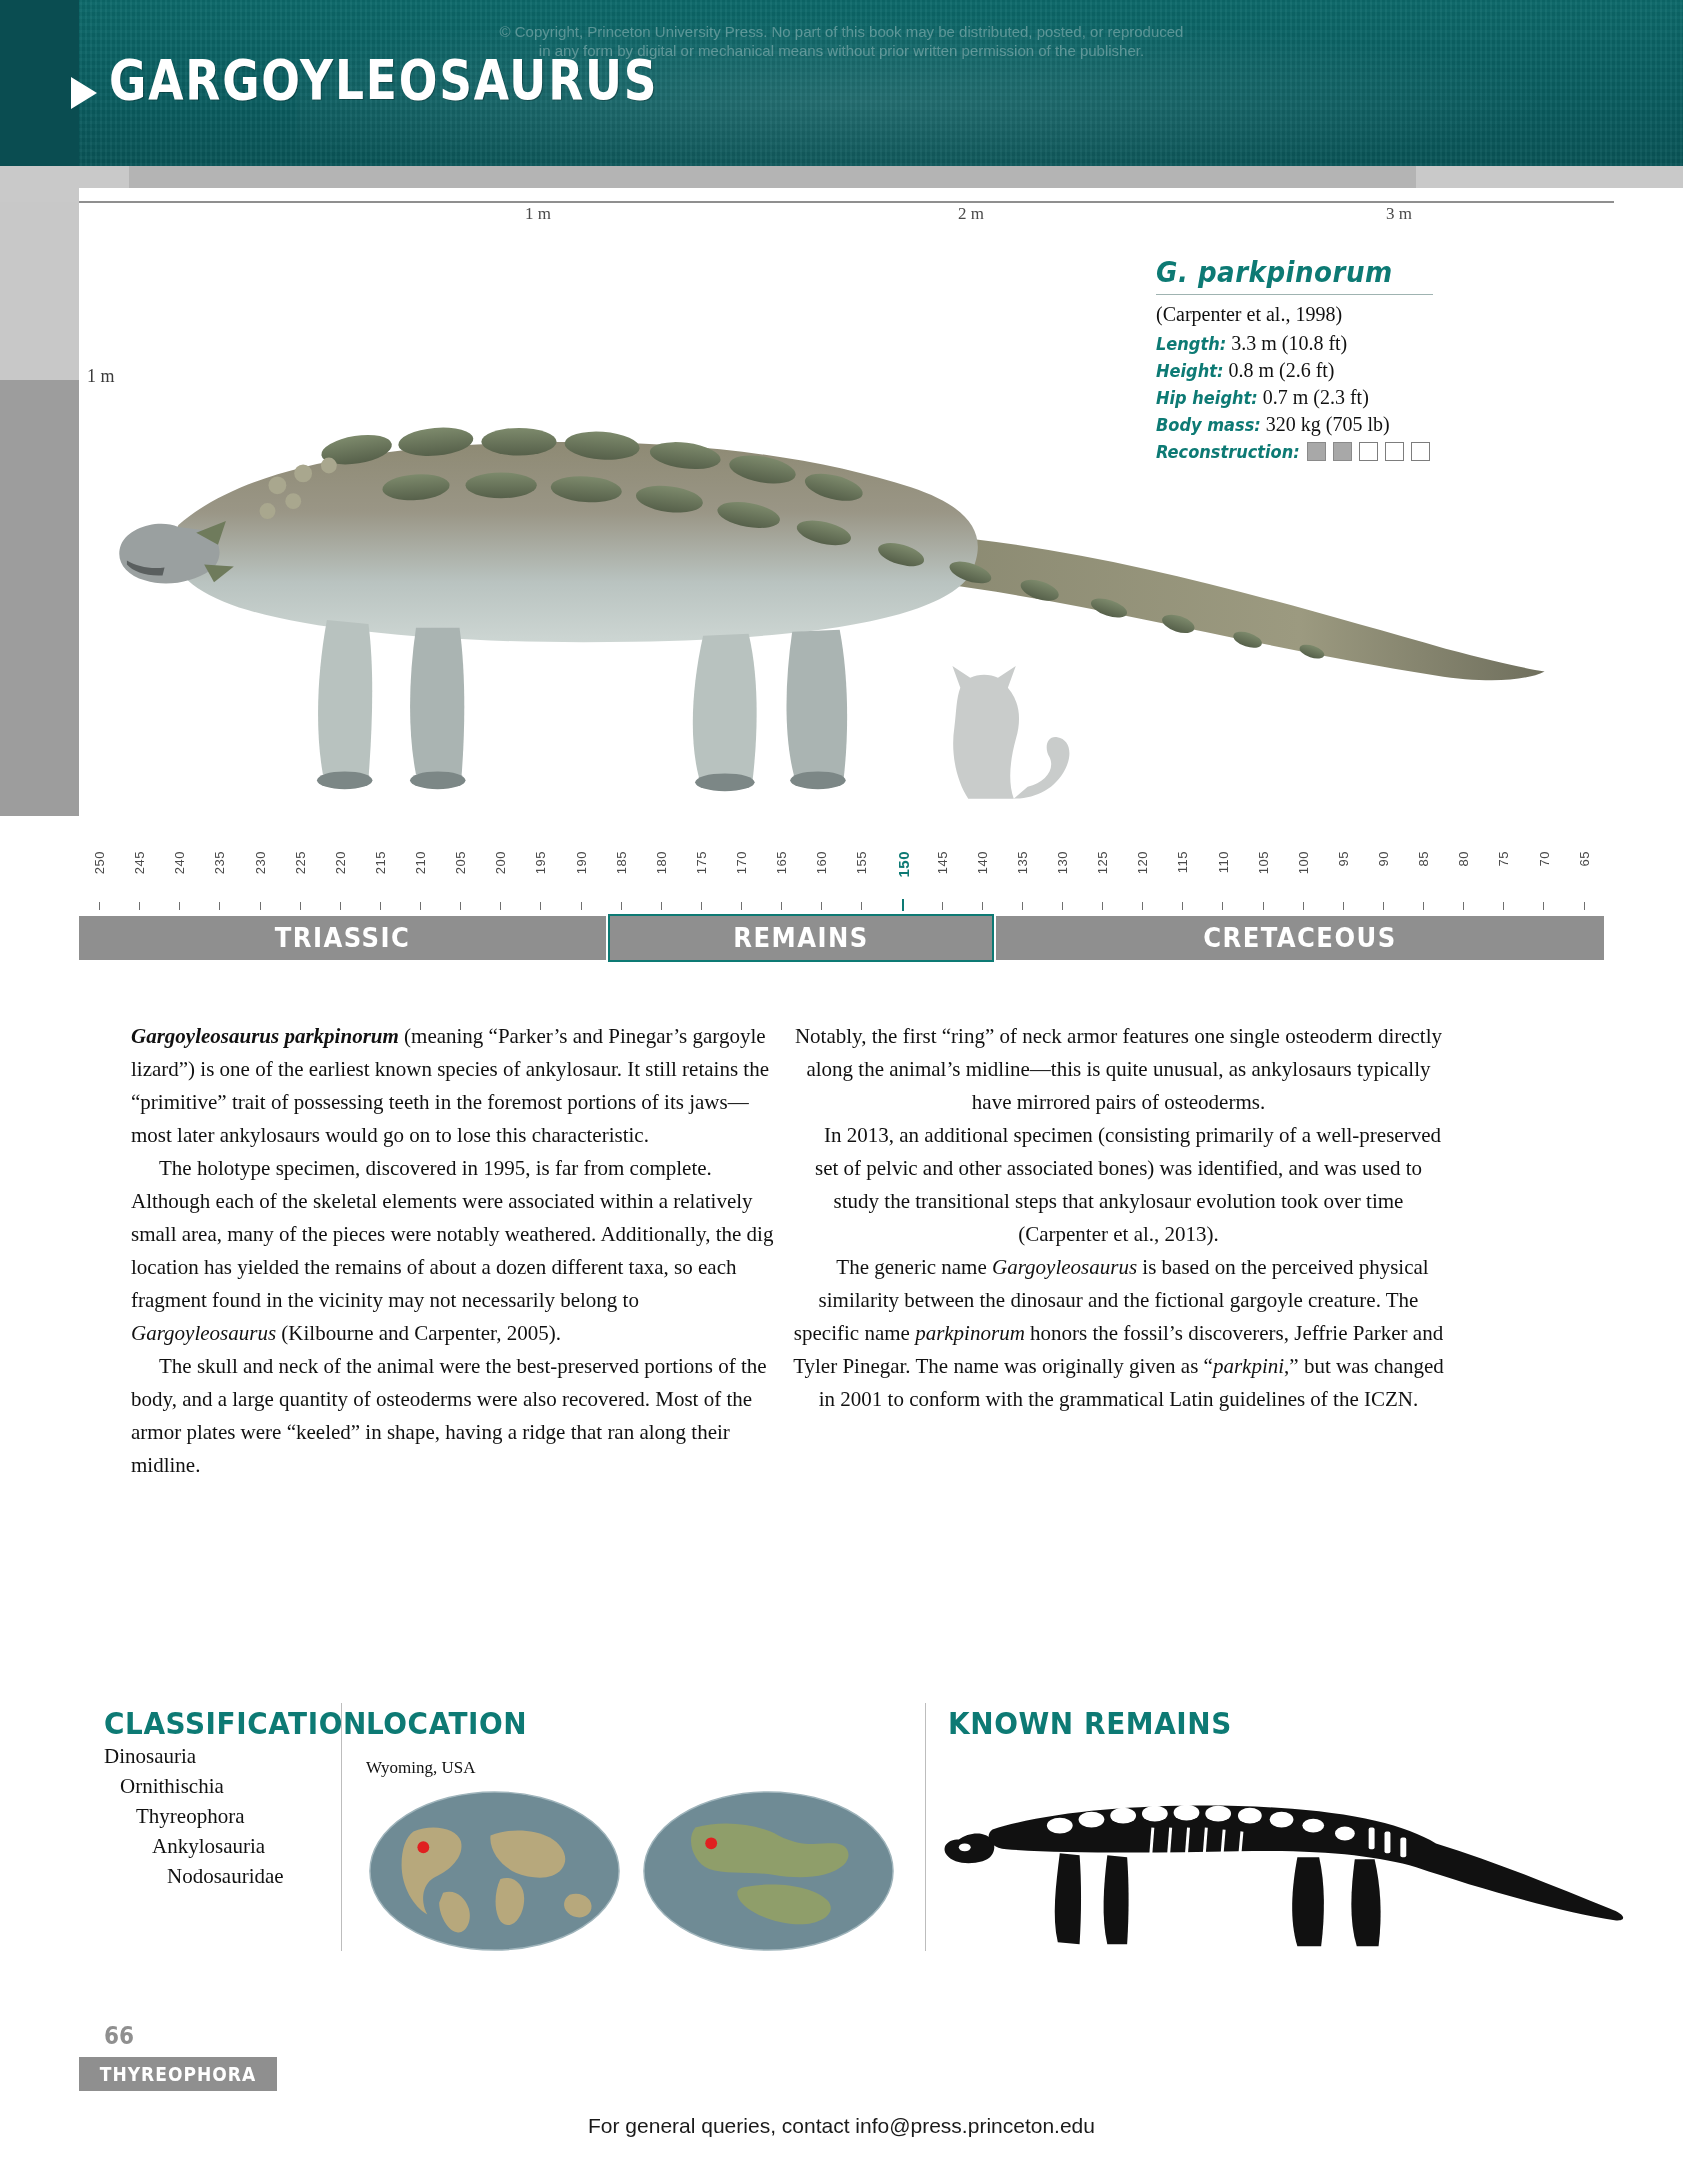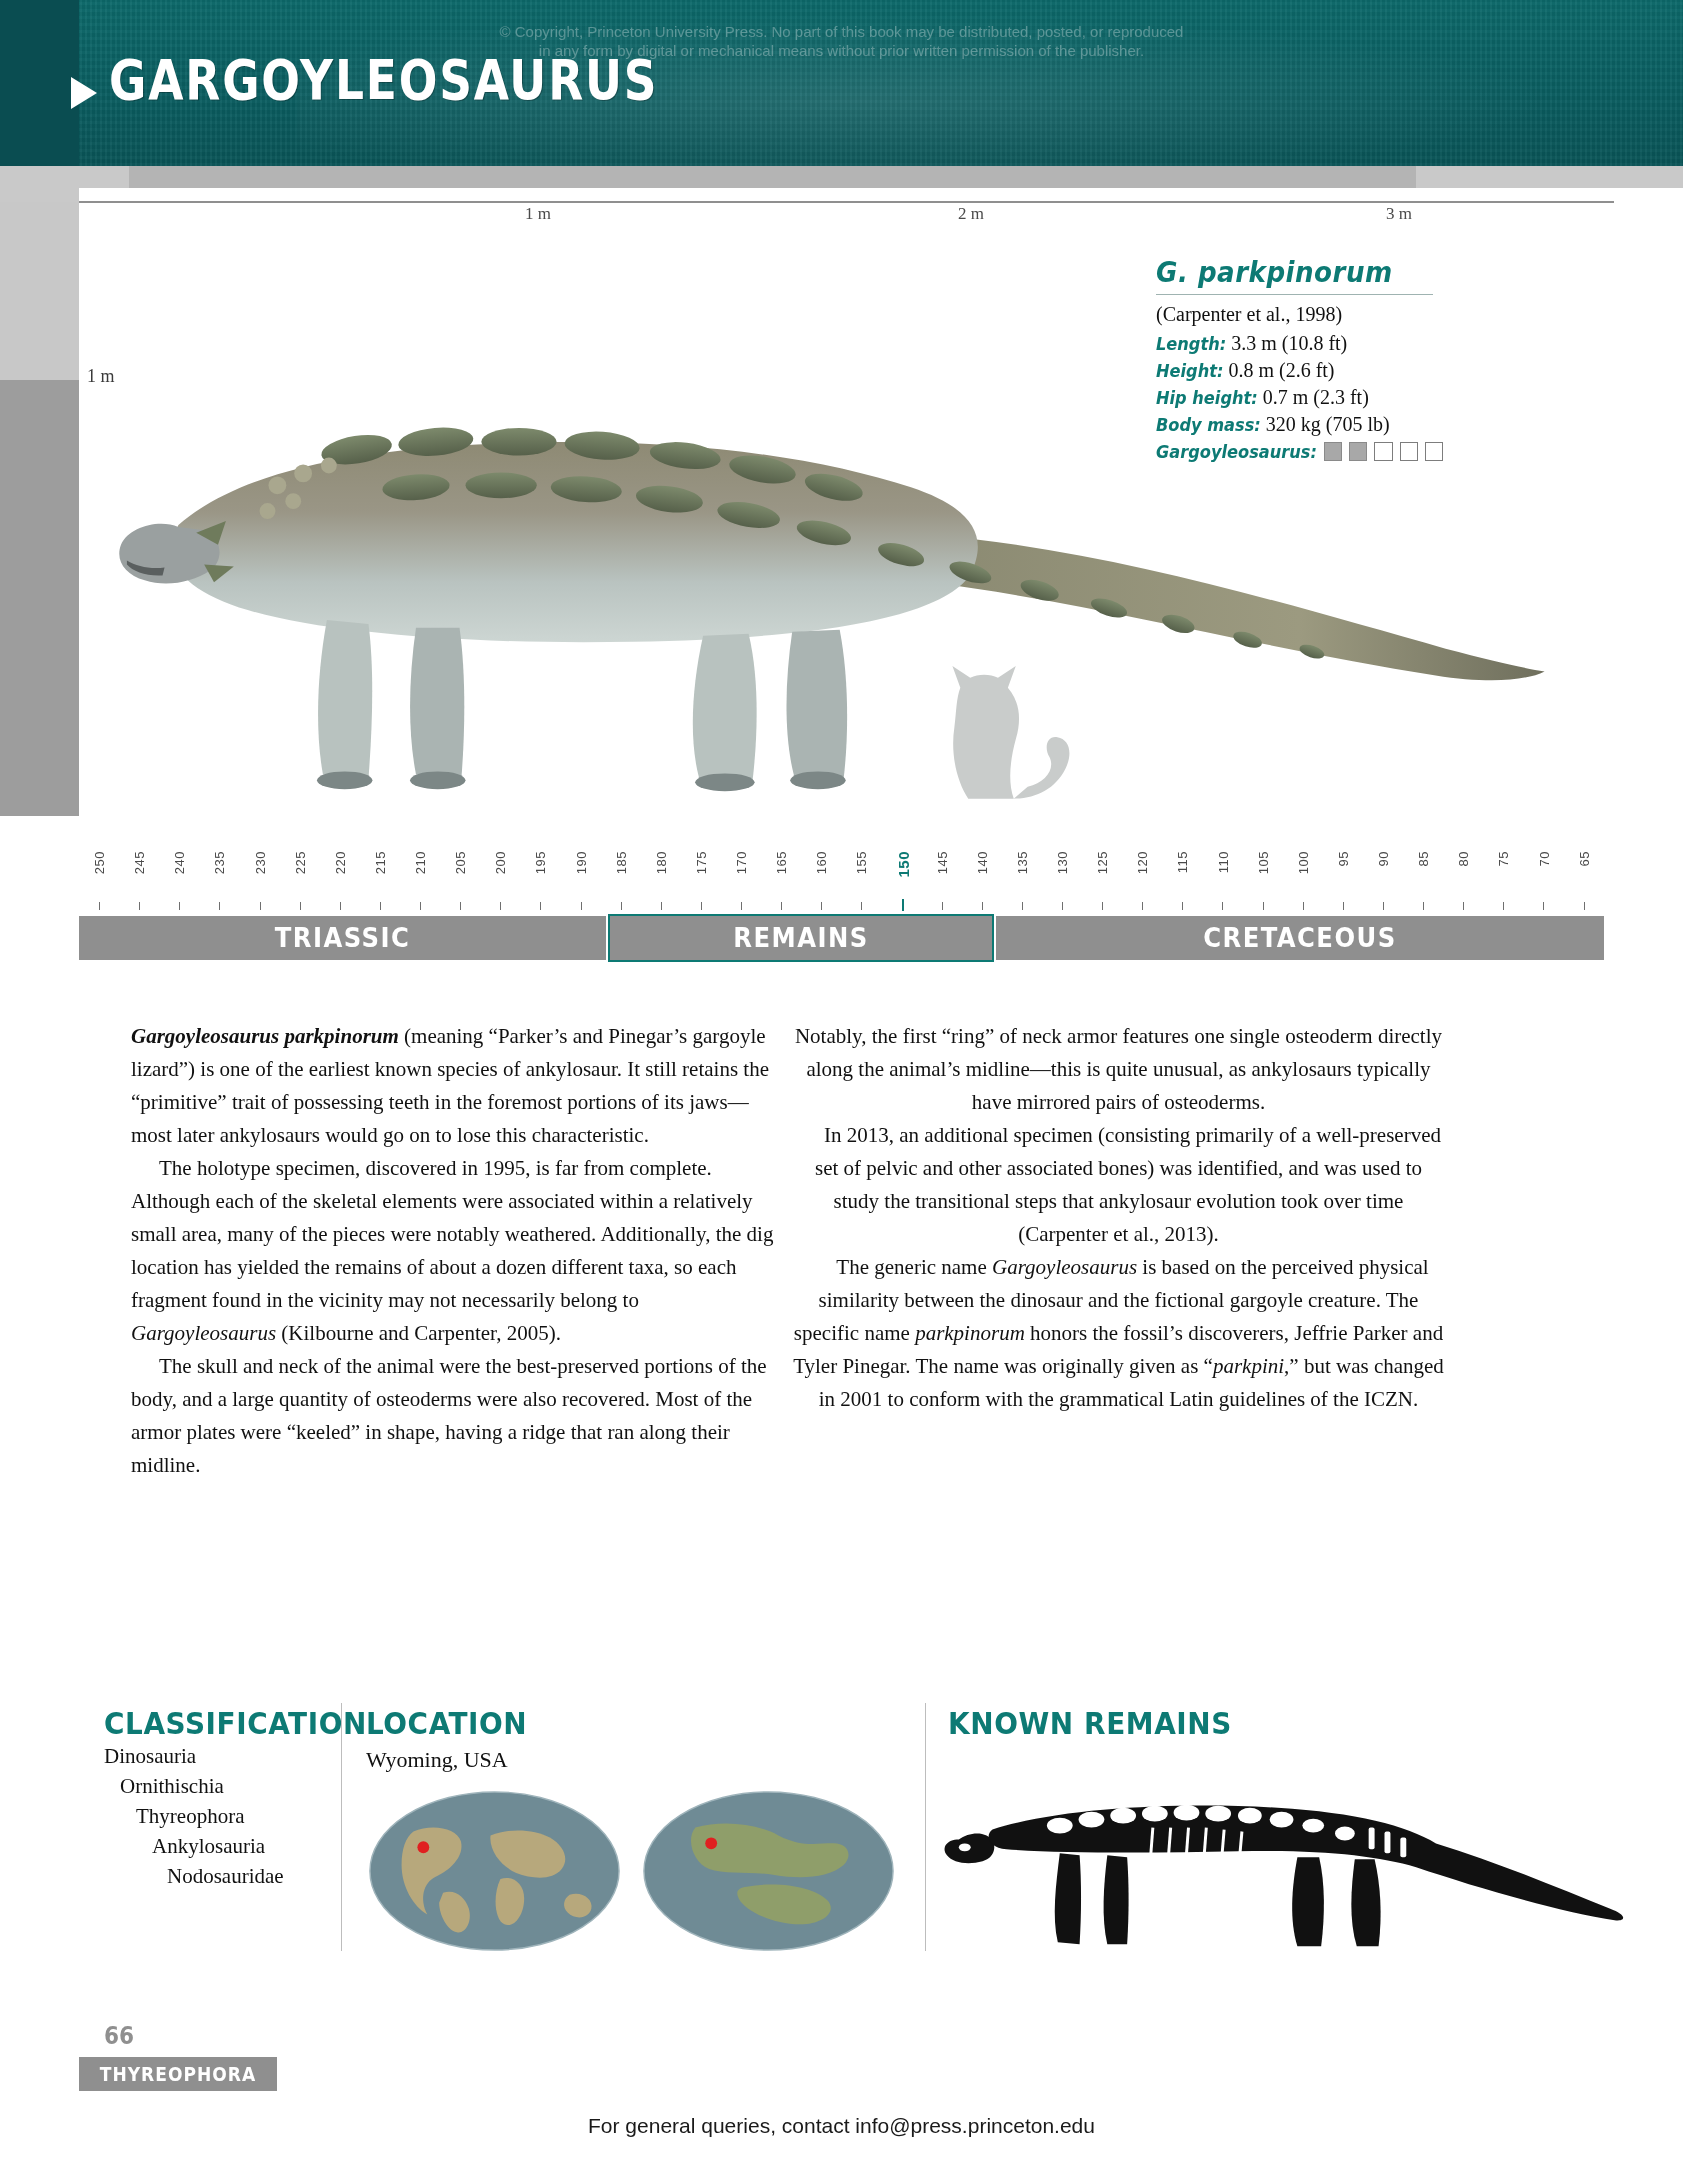--- a/index.html
+++ b/index.html
@@ -136,21 +136,21 @@
   .col-left { left:131px; }
   .col-right { left:792px;text-align:center; }
   .body-col p { margin:0; text-indent:28px;}
   .body-col p.first { text-indent:0;}
 
   
   .sec-title {
     font-family:"DejaVu Sans Condensed","DejaVu Sans", sans-serif;
     font-weight:bold; font-size:31px; color:#0d7a74; letter-spacing:0.6px;
   }
-  .sec-body { font-size:22px; line-height:30px; color:#111; margin-top:4px;}
+  .sec-body { font-size:17px; line-height:30px; color:#111; margin-top:12px;}
   .classification { position:absolute; left:104px; top:1705px; width:228px;}
   .cls-list { }
   .cls-list div { font-size:21px; line-height:30px; color:#111;}
   .location { position:absolute; left:366px; top:1705px; width:564px;}
   .known { position:absolute; left:948px; top:1705px; width:693px;}
   .vrule { position:absolute; width:1px; background:#bdbdbd;}
 
   .globe { position:absolute; top:1784px; width:257px; height:173px;}
   .globe svg { width:100%; height:100%;}
 
@@ -218,21 +218,21 @@
     <div class="stat-row">
       <span class="stat-key">Hip height:</span>
       <span>0.7 m (2.3 ft)</span>
     </div>
     <div class="stat-row">
       <span class="stat-key">Body mass:</span>
       <span>320 kg (705 lb)</span>
     </div>
 
     <div class="recon-row">
-      <span class="stat-key">Gargoyleosaurus:</span>
+      <span class="stat-key">Reconstruction:</span>
       <span class="recon-box filled"></span>
       <span class="recon-box filled"></span>
       <span class="recon-box"></span>
       <span class="recon-box"></span>
       <span class="recon-box"></span>
     </div>
   </div>
 
   <div class="dino-art">
     <svg viewBox="0 0 1500 400" preserveAspectRatio="none" aria-hidden="true">

